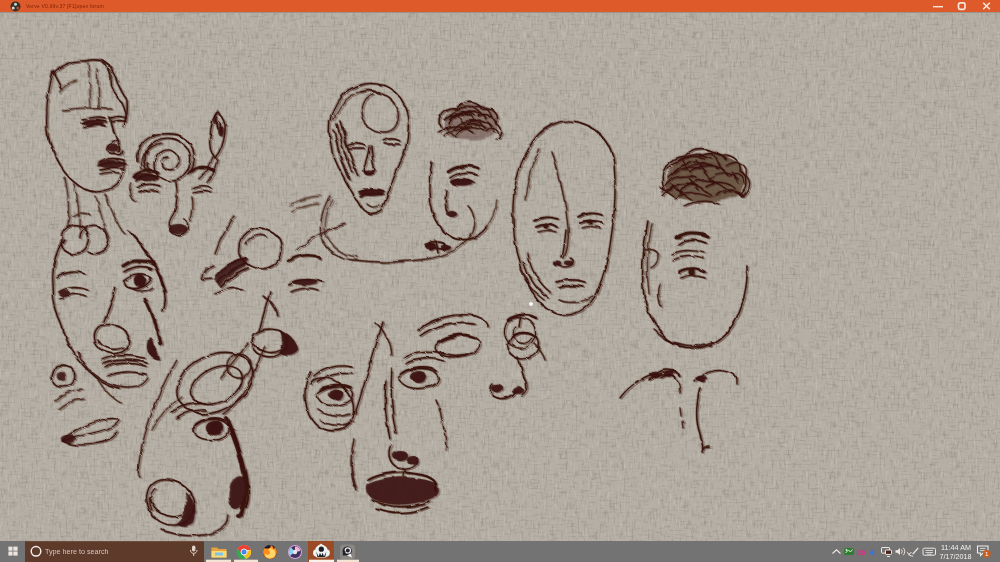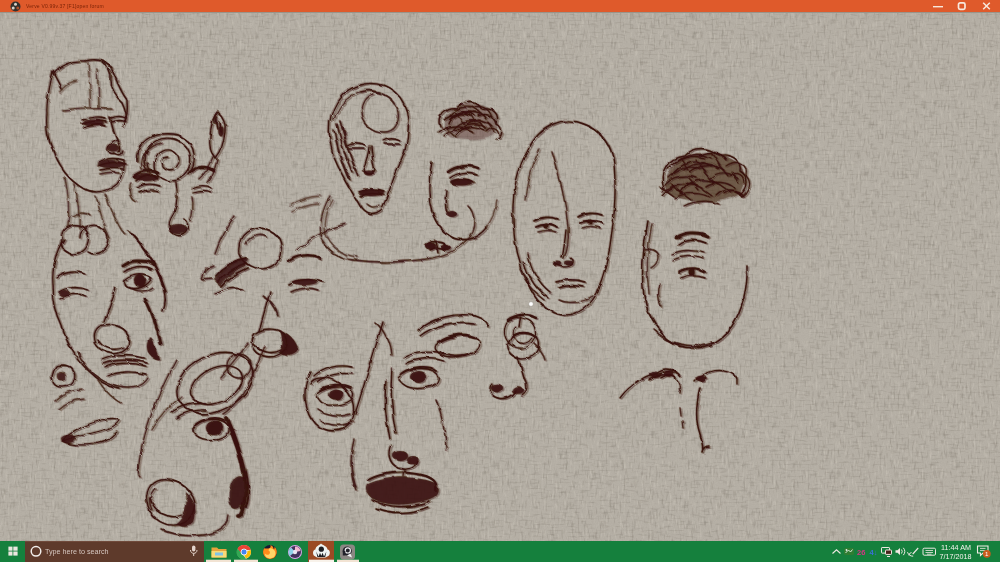--- a/index.html
+++ b/index.html
@@ -2,21 +2,21 @@
 <html><head>
 <meta charset="utf-8">
 <style>
   html,body{margin:0;padding:0;}
   body{width:1000px;height:562px;overflow:hidden;position:relative;
        font-family:"Liberation Sans",sans-serif;background:#b2aca2;}
   #titlebar{position:absolute;left:0;top:0;width:1000px;height:12px;background:#df5a2b;z-index:5;}
   #ttext{position:absolute;left:26px;top:0px;height:12px;line-height:13px;
          font-size:8px;color:#7c2407;letter-spacing:0.3px;transform:scale(0.63);transform-origin:0 6px;}
   #sketchsvg{position:absolute;left:0;top:0;z-index:1;}
-  #taskbar{position:absolute;left:0;top:541px;width:1000px;height:21px;background:#15803d;z-index:5;}
+  #taskbar{position:absolute;left:0;top:541px;width:1000px;height:21px;background:#737373;z-index:5;}
 </style>
 </head>
 <body>
 <div id="titlebar">
   <svg style="position:absolute;left:10px;top:1px" width="11" height="11" viewBox="0 0 11 11">
     <circle cx="5.5" cy="5.5" r="5" fill="#33302d"></circle>
     <circle cx="5.5" cy="3.2" r="1.5" fill="#d8d2c8"></circle>
     <circle cx="3.2" cy="7" r="1.5" fill="#d8d2c8"></circle>
     <circle cx="7.8" cy="7" r="1.5" fill="#b05028"></circle>
   </svg>

